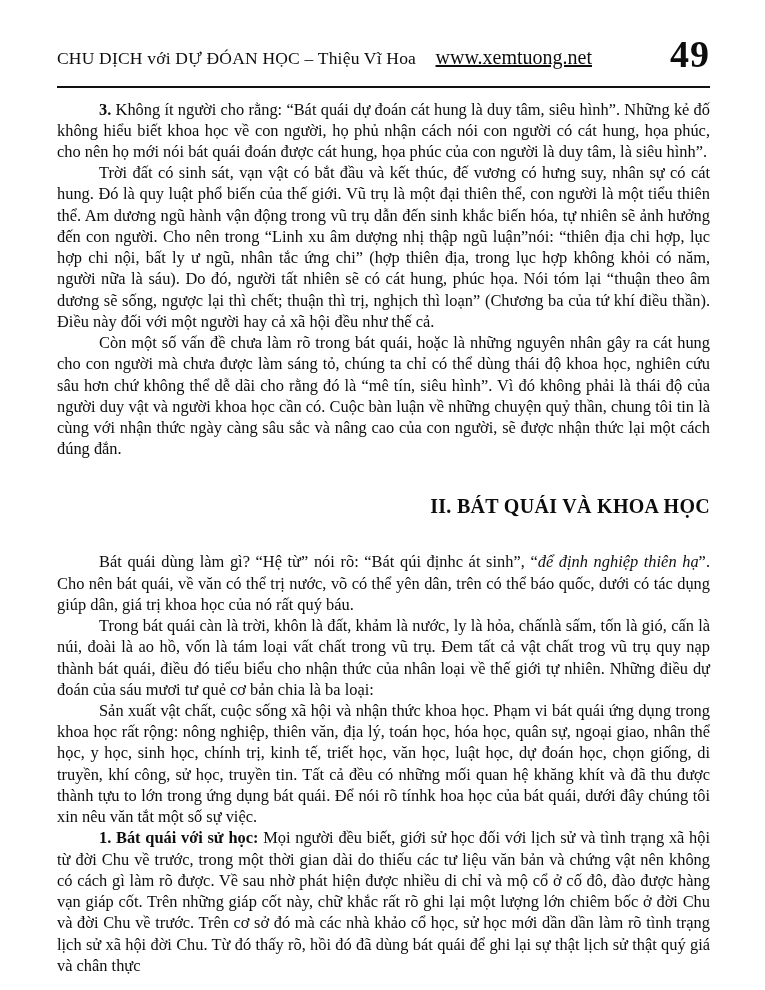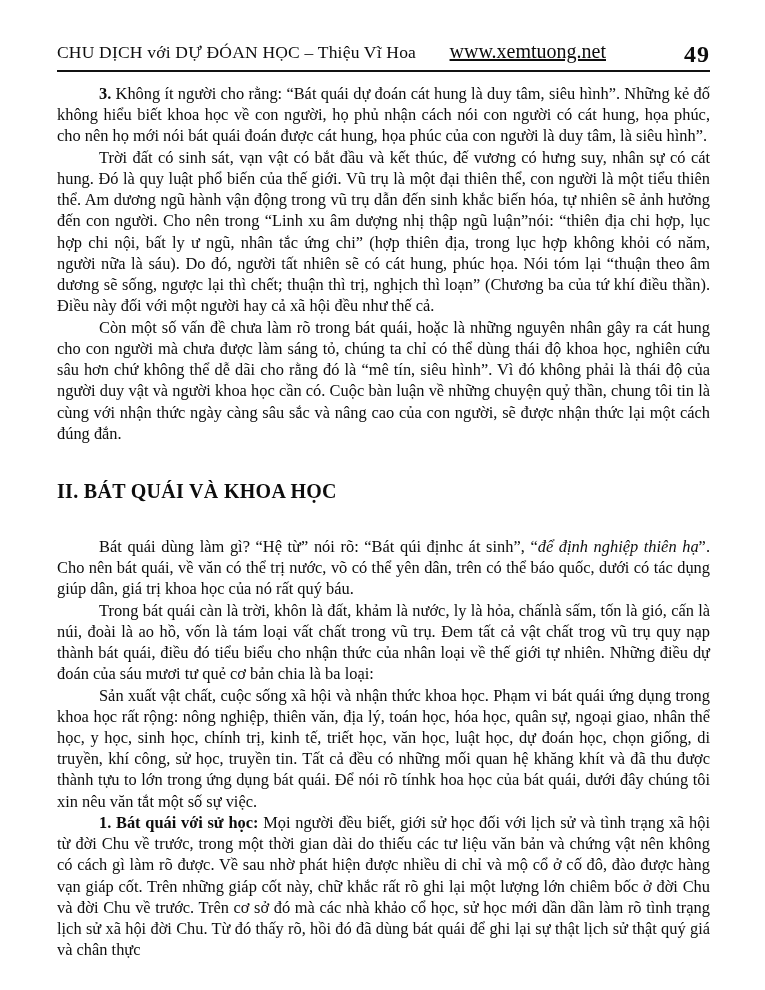--- a/index.html
+++ b/index.html
@@ -15,53 +15,53 @@
     box-sizing: border-box;
     padding: 40px 55px 0 57px;
     font-family: "Liberation Serif", "DejaVu Serif", serif;
     color: #0d0d0d;
     overflow: hidden;
   }
   .page-header {
     display: flex;
     align-items: flex-end;
     border-bottom: 2px solid #111;
-    padding-bottom: 7px;
+    padding-bottom: 17px;
   }
   .book-title {
     font-size: 17.5px;
     white-space: nowrap;
     letter-spacing: 0.2px;
   }
   .website {
     margin-left: auto;
     margin-right: 78px;
     font-size: 20px;
     text-decoration: underline;
     color: #0d0d0d;
   }
   .page-number {
-    font-size: 24px;
+    font-size: 38px;
     font-weight: bold;
     line-height: 0.75;
     letter-spacing: 1px;
   }
   .page-body {
     margin-top: 11px;
     font-size: 16.4px;
     line-height: 1.295;
     text-align: justify;
   }
   .para {
     margin: 0;
     text-indent: 42px;
   }
   .section-heading {
     margin: 35px 0 31px 0;
-    text-align: left;
+    text-align: right;
     text-indent: 0;
     font-size: 20px;
     font-weight: bold;
     letter-spacing: 0.3px;
   }
   .bold { font-weight: bold; }
   .italic { font-style: italic; }
 </style>
 </head>
 <body>

